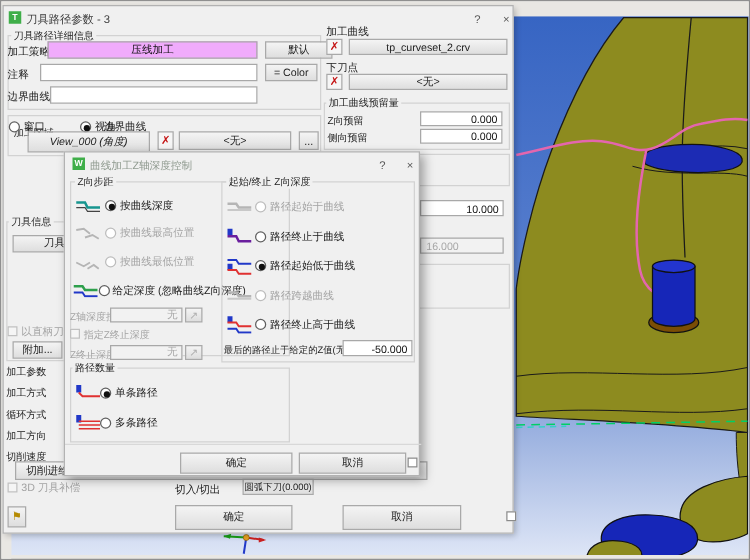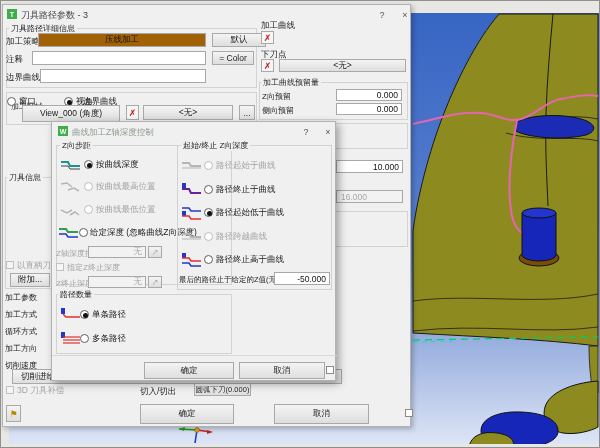--- a/index.html
+++ b/index.html
@@ -12,21 +12,21 @@
   .lbl{font-size:8.5px;color:#1b1b1b;white-space:nowrap;}
   .lbl.dis{color:#a3a3a3;}
   .lbl.sm{font-size:8px;}
   .grp{border:1px solid #d2d2d2;background:transparent;}
   .grplbl{font-size:8px;color:#222;background:#f0f0f0;padding:0 2px;white-space:nowrap;}
   .btn{background:linear-gradient(#f4f4f4,#dedede);border:1px solid #a9a9a9;font-size:8.5px;color:#222;
        text-align:center;display:flex;align-items:center;justify-content:center;white-space:nowrap;overflow:hidden;}
   .btn.left{justify-content:flex-start;}
   .fld{background:#fff;border:1px solid #a8a8a8;font-size:8.5px;color:#111;display:flex;align-items:center;white-space:nowrap;overflow:hidden;}
   .fld.num{justify-content:flex-end;padding-right:3px;}
-  .fld.ro{background:#a16207;justify-content:center;}
+  .fld.ro{background:#f0abfc;justify-content:center;}
   .fld.dis{background:#f2f2f2;color:#a8a8a8;justify-content:flex-end;padding-right:3px;}
   .xbtn{background:#f6f6f6;border:1px solid #a9a9a9;color:#c41212;font-weight:bold;font-size:9px;
         display:flex;align-items:center;justify-content:center;}
   .rd{width:9px;height:9px;border-radius:50%;border:1px solid #5f5f5f;background:#fff;}
   .rd.on::after{content:"";position:absolute;left:2px;top:2px;width:5px;height:5px;border-radius:50%;background:#111;}
   .rd.dis{border-color:#bcbcbc;}
   .cb{width:8px;height:8px;border:1px solid #8a8a8a;background:#fff;}
   .cb.dis{border-color:#c0c0c0;background:#f5f5f5;}
   .appicon{width:10px;height:10px;background:#3fae49;color:#fff;font-size:7px;font-weight:bold;
            display:flex;align-items:center;justify-content:center;}
@@ -106,45 +106,47 @@
     <div class="abs lbl" style="left:3px;top:67px;">边界曲线</div>
     <div class="abs fld" style="left:37px;top:64px;width:166px;height:14px;"></div>
 
     <div class="abs grp" style="left:3px;top:87px;width:251px;height:33px;"></div>
     <div class="abs grplbl" style="left:6px;top:96px;">加工区域</div>
     <span class="abs rd" style="left:4px;top:92px;"></span>
     <div class="abs lbl" style="left:16px;top:91px;">窗口</div>
     <span class="abs rd on" style="left:61px;top:92px;"></span>
     <div class="abs lbl" style="left:73px;top:91px;">视角</div>
     <div class="abs lbl" style="left:80px;top:91px;">边界曲线</div>
-    <div class="abs btn" style="left:19px;top:100px;width:98px;height:17px;">View_000 (角度)</div>
+    <div class="abs btn" style="left:19px;top:100px;width:98px;height:17px;font-style:italic;">View_000 (角度)</div>
     <div class="abs xbtn" style="left:123px;top:100px;width:13px;height:15px;">✗</div>
     <div class="abs btn" style="left:140px;top:100px;width:90px;height:15px;">&lt;无&gt;</div>
     <div class="abs btn" style="left:236px;top:100px;width:16px;height:15px;">...</div>
 
     <div class="abs lbl" style="left:258px;top:15px;">加工曲线</div>
     <div class="abs xbtn" style="left:258px;top:26px;width:13px;height:13px;">✗</div>
+    <div class="abs btn" style="left:276px;top:26px;width:127px;height:13px;">tp_curveset_2.crv</div>
     <div class="abs lbl" style="left:258px;top:44px;">下刀点</div>
     <div class="abs xbtn" style="left:258px;top:54px;width:13px;height:13px;">✗</div>
     <div class="abs btn" style="left:276px;top:54px;width:127px;height:13px;">&lt;无&gt;</div>
 
     <div class="abs grp" style="left:256px;top:77px;width:149px;height:38px;"></div>
     <div class="abs grplbl" style="left:258px;top:72px;">加工曲线预留量</div>
     <div class="abs lbl sm" style="left:259px;top:86px;">Z向预留</div>
     <div class="abs fld num" style="left:333px;top:84px;width:66px;height:12px;">0.000</div>
     <div class="abs lbl sm" style="left:259px;top:100px;">侧向预留</div>
     <div class="abs fld num" style="left:333px;top:98px;width:66px;height:12px;">0.000</div>
 
     <div class="abs grp" style="left:256px;top:118px;width:149px;height:26px;"></div>
     <div class="abs fld num" style="left:333px;top:155px;width:67px;height:13px;">10.000</div>
     <div class="abs fld dis" style="left:333px;top:185px;width:67px;height:13px;justify-content:flex-start;padding-left:4px;">16.000</div>
     <div class="abs grp" style="left:256px;top:206px;width:149px;height:36px;"></div>
 
     <div class="abs grp" style="left:2px;top:172px;width:250px;height:112px;"></div>
     <div class="abs grplbl" style="left:4px;top:167px;">刀具信息</div>
+    <div class="abs btn left" style="left:7px;top:183px;width:78px;height:14px;padding-left:24px;">刀具</div>
     <span class="abs cb dis" style="left:3px;top:256px;"></span>
     <div class="abs lbl dis" style="left:14px;top:255px;width:35px;overflow:hidden;">以直柄刀进行</div>
     <div class="abs btn" style="left:7px;top:268px;width:40px;height:14px;">附加...</div>
 
     <div class="abs lbl sm" style="left:2px;top:287px;">加工参数</div>
     <div class="abs lbl sm" style="left:2px;top:304px;">加工方式</div>
     <div class="abs lbl sm" style="left:2px;top:321px;">循环方式</div>
     <div class="abs lbl sm" style="left:2px;top:338px;">加工方向</div>
     <div class="abs lbl sm" style="left:2px;top:355px;">切削速度</div>
     <div class="abs btn left" style="left:9px;top:364px;width:330px;height:15px;padding-left:8px;">切削进给率...</div>

